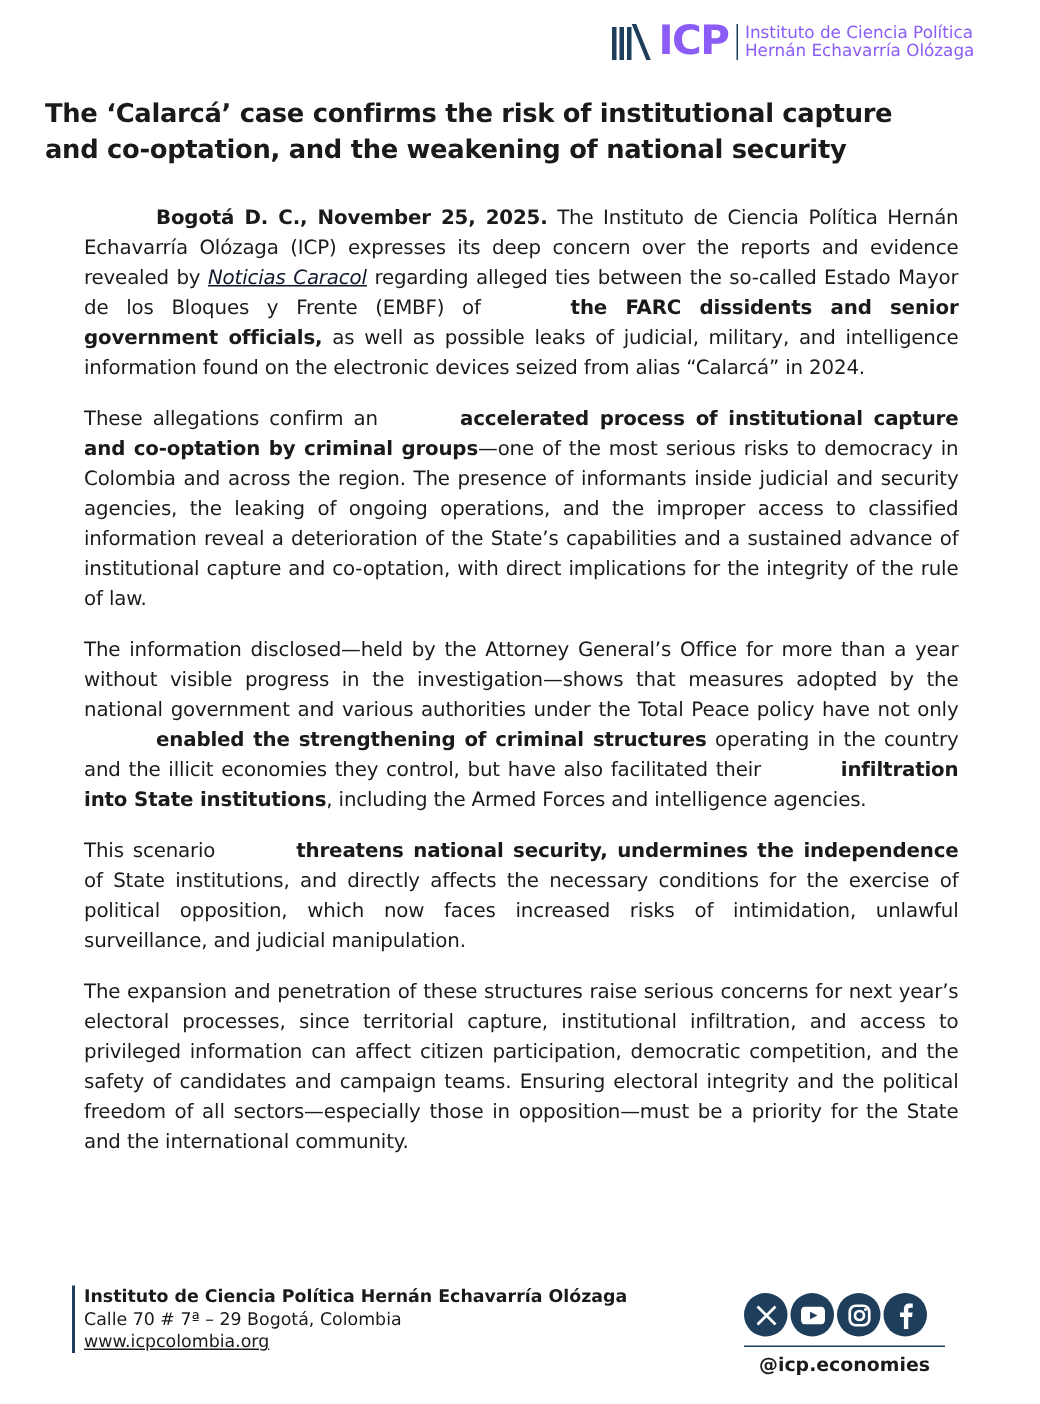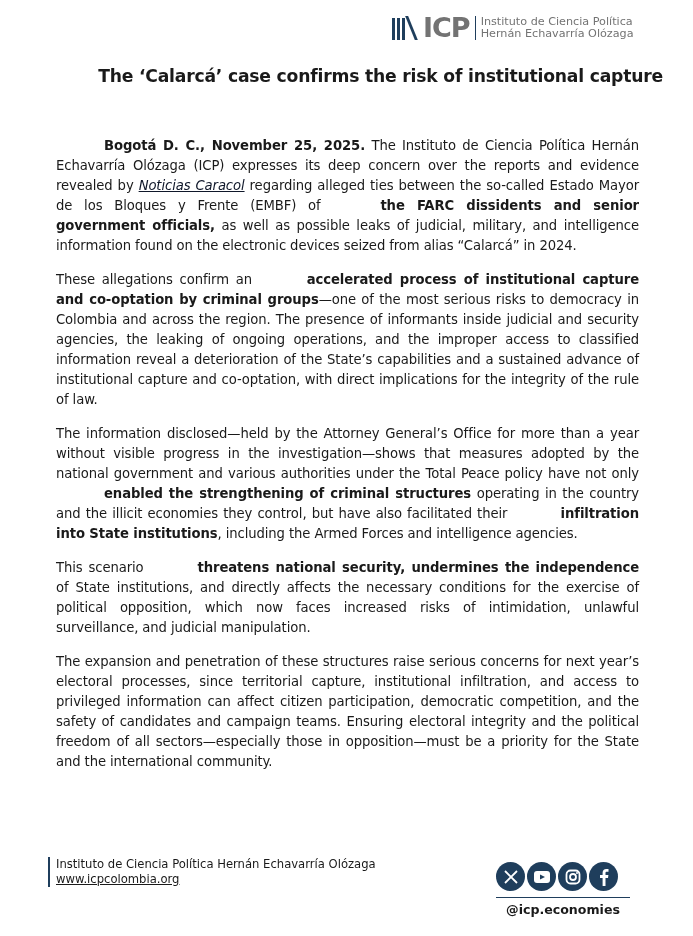--- a/index.html
+++ b/index.html
@@ -1,33 +1,33 @@
 <!DOCTYPE html>
 <html><head>
   <meta charset="utf-8">
   <style>
     html, body { margin: 0; padding: 0; background: #ffffff; }
     body { width: 693px; height: 936px; position: relative; overflow: hidden; color: #1a1a1a; font-family: "DejaVu Sans", "Liberation Sans", sans-serif; }
-    .logo { position: absolute; left: 364px; top: 16px; display: flex; align-items: center; color: #737373; padding-left: 28px; }
+    .logo { position: absolute; left: 380px; top: 16px; display: flex; align-items: center; color: #8b5cf6; padding-left: 28px; }
     .logo-mark { display: flex; align-items: flex-end; height: 24px; margin-right: 4px; }
     .logo-mark .bar { width: 3px; height: 22px; background: #1f3e5c; margin-right: 2px; }
     .logo-mark .slash { width: 3px; height: 24px; background: #1f3e5c; transform: skewX(22deg); margin: 0 6px 0 3px; }
     .logo-icp { font-family: "DejaVu Sans", sans-serif; font-weight: bold; font-size: 27px; letter-spacing: -1px; line-height: 24px; }
     .logo-sep { width: 1px; height: 24px; background: #1f3e5c; margin: 0 5px; }
     .logo-text { font-size: 11.2px; line-height: 12px; font-family: "DejaVu Sans", sans-serif; }
 
-    .title { position: absolute; left: 30px; width: 633px; top: 64px; text-align: right; font-weight: bold; font-size: 17.2px; line-height: 24px; letter-spacing: -0.2px; }
+    .title { position: absolute; left: 30px; width: 633px; top: 64px; text-align: left; font-weight: bold; font-size: 17.2px; line-height: 24px; letter-spacing: -0.2px; }
 
     .body { position: absolute; left: 56px; width: 583px; top: 136px; font-size: 13.2px; line-height: 20px; text-align: justify; letter-spacing: -0.1px; }
     .body p { margin: 0 0 14px 0; }
     .body b { font-weight: bold; margin-left: 48px; }
     .link { color: #0f172a; font-style: italic; text-decoration: underline; }
 
     .footer-left { position: absolute; left: 48px; top: 857px; border-left: 2px solid #1f3e5c; padding-left: 6px; font-size: 11.6px; line-height: 15px; }
-    .footer-left .org { font-weight: normal; }
+    .footer-left .org { font-weight: bold; }
     .footer-left .web { text-decoration: underline; color: #1a1a1a; }
 
     .social { position: absolute; left: 496px; top: 862px; display: flex; }
     .social .ic { width: 29px; height: 29px; border-radius: 50%; background: #1f3e5c; margin-right: 2px; display: flex; align-items: center; justify-content: center; color: #fff; font-size: 14px; font-weight: bold; }
     .social-line { position: absolute; left: 496px; top: 897px; width: 134px; height: 1px; background: #1f3e5c; }
     .handle { position: absolute; left: 496px; width: 134px; top: 902px; text-align: center; font-weight: bold; font-size: 12.6px; }
   </style>
 </head>
 <body>
 
@@ -41,36 +41,38 @@
   <span class="logo-icp">ICP</span>
   <div class="logo-sep"></div>
   <div class="logo-text">
     <div>Instituto de Ciencia Política</div>
     <div>Hernán Echavarría Olózaga</div>
   </div>
 </div>
 
 <div class="title">
   <div>The ‘Calarcá’ case confirms the risk of institutional capture</div>
+  <div>and co-optation, and the weakening of national security</div>
 </div>
 
 <div class="body">
   <p><b>Bogotá D. C., November 25, 2025.</b><span> The Instituto de Ciencia Política Hernán Echavarría Olózaga (ICP) expresses its deep concern over the reports and evidence revealed by </span><a class="link">Noticias Caracol</a><span> regarding alleged ties between the so-called Estado Mayor de los Bloques y Frente (EMBF) of </span><b>the FARC dissidents and senior government officials,</b><span> as well as possible leaks of judicial, military, and intelligence information found on the electronic devices seized from alias “Calarcá” in 2024.</span></p>
 
   <p><span>These allegations confirm an </span><b>accelerated process of institutional capture and co-optation by criminal groups</b><span>—one of the most serious risks to democracy in Colombia and across the region. The presence of informants inside judicial and security agencies, the leaking of ongoing operations, and the improper access to classified information reveal a deterioration of the State’s capabilities and a sustained advance of institutional capture and co-optation, with direct implications for the integrity of the rule of law.</span></p>
 
   <p><span>The information disclosed—held by the Attorney General’s Office for more than a year without visible progress in the investigation—shows that measures adopted by the national government and various authorities under the Total Peace policy have not only </span><b>enabled the strengthening of criminal structures</b><span> operating in the country and the illicit economies they control, but have also facilitated their </span><b>infiltration into State institutions</b><span>, including the Armed Forces and intelligence agencies.</span></p>
 
   <p><span>This scenario </span><b>threatens national security, undermines the independence</b><span> of State institutions, and directly affects the necessary conditions for the exercise of political opposition, which now faces increased risks of intimidation, unlawful surveillance, and judicial manipulation.</span></p>
 
   <p><span>The expansion and penetration of these structures raise serious concerns for next year’s electoral processes, since territorial capture, institutional infiltration, and access to privileged information can affect citizen participation, democratic competition, and the safety of candidates and campaign teams. Ensuring electoral integrity and the political freedom of all sectors—especially those in opposition—must be a priority for the State and the international community.</span></p>
 </div>
 
 <div class="footer-left">
   <div class="org">Instituto de Ciencia Política Hernán Echavarría Olózaga</div>
+  <div>Calle 70 # 7ª – 29 Bogotá, Colombia</div>
   <a class="web">www.icpcolombia.org</a>
 </div>
 
 <div class="social">
   <div class="ic">
     <svg width="14" height="14" viewBox="0 0 14 14">
         <path d="M1 1 L13 13 M13 1 L1 13" stroke="#fff" stroke-width="1.8"></path>
       </svg>
   </div>
   <div class="ic">

